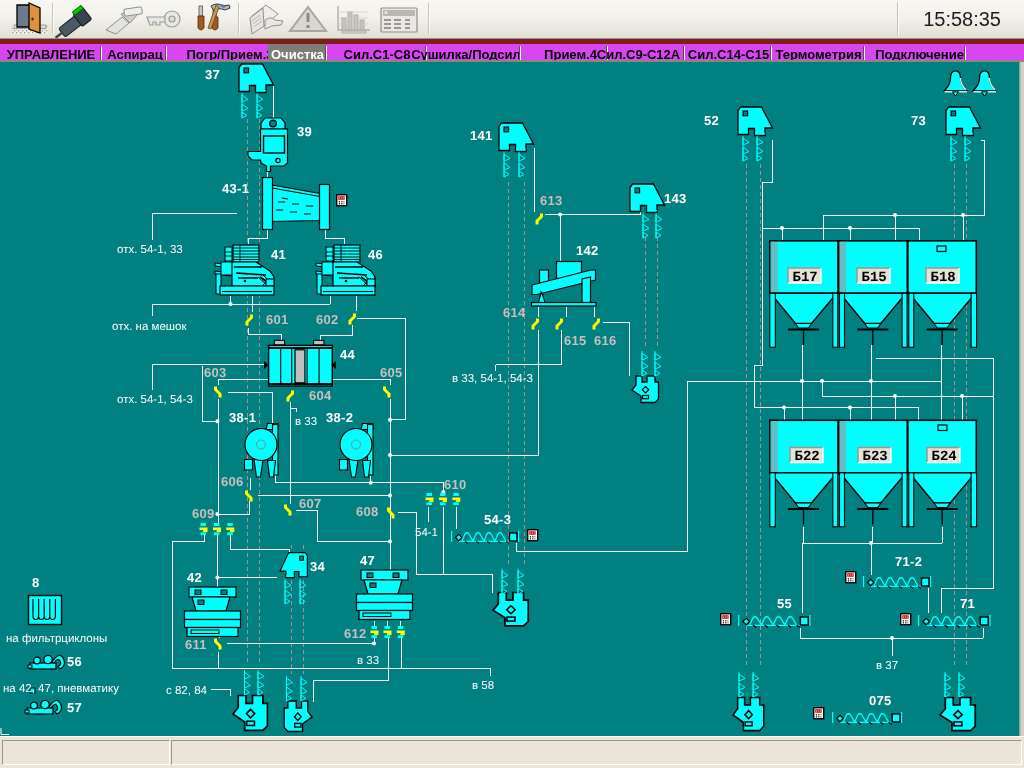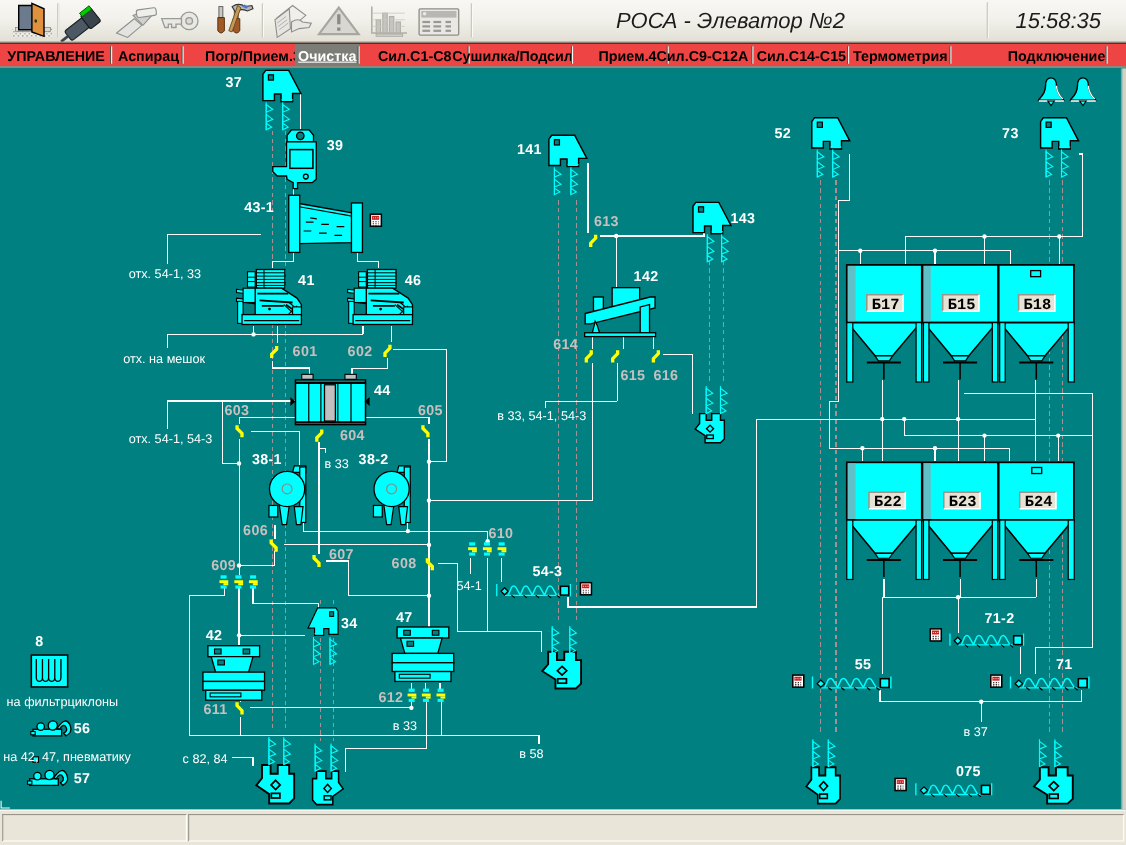--- a/index.html
+++ b/index.html
@@ -2,24 +2,24 @@
 <html><head><meta charset="utf-8">
 <style>
  html,body{margin:0;padding:0;width:1024px;height:768px;overflow:hidden;
   font-family:"Liberation Sans",sans-serif;background:#008080;}
  #toolbar{position:absolute;left:0;top:0;width:1024px;height:38px;
   background:linear-gradient(#f8f7f3,#f2f1eb 45%,#e2e0d5);border-bottom:1px solid #98958a;}
  .tsep{position:absolute;top:3px;width:1px;height:31px;background:#c6c3b7;border-right:1px solid #fbfaf7;}
  #title{position:absolute;top:8px;left:558px;width:212px;text-align:center;white-space:pre;
   font-style:italic;font-size:20px;color:#1c1c1c;}
  #clock{position:absolute;top:8px;left:870px;width:131px;text-align:right;
-  font-style:italic;font-size:20px;color:#1c1c1c;}
+  font-size:20px;color:#1c1c1c;}
  #vbar{position:absolute;top:2px;left:897px;width:1px;height:33px;background:#c6c3b7;border-right:1px solid #fbfaf7;}
- #tabbar{position:absolute;left:0;top:39px;width:1024px;height:22px;background:#ef4444;
-  border-top:1px solid #7f1d1d;}
+ #tabbar{position:absolute;left:0;top:39px;width:1024px;height:22px;background:#d946ef;
+  border-top:5px solid #7f1d1d;}
  .tab{position:absolute;top:0px;height:21px;line-height:21px;text-align:center;
   font-size:13px;font-weight:bold;color:#000;white-space:pre;}
  .tab i{position:absolute;right:0;top:2px;height:16px;width:1px;background:#55524a;
   border-right:1px solid #fbfaf7;font-style:normal;}
  .tabsel{background:#7d7d78;color:#fff;text-decoration:underline;}
  #tabbot{position:absolute;left:0;top:60px;width:1024px;height:2px;background:#8a877c;}
  #canvas{position:absolute;left:0;top:62px;width:1024px;height:674px;background:#008080;}
  #statusbar{position:absolute;left:0;top:736px;width:1024px;height:32px;background:#e9e6d9;border-top:1px solid #fcfbf6;}
  .spanel{position:absolute;top:3px;height:23px;background:#e9e6d9;
   border:1px solid;border-color:#97948a #fffef9 #fffef9 #97948a;}
@@ -107,35 +107,34 @@
    <rect x="384" y="27" width="7" height="2"></rect>
           <rect x="394" y="27" width="7" height="2"></rect>
           <rect x="405" y="27" width="5" height="2"></rect>
   </g>
  </g>
 </svg>
 <div class="tsep" style="left:52px"></div>
 <div class="tsep" style="left:238px"></div>
 <div class="tsep" style="left:428px"></div>
 <div id="vbar"></div>
-<div id="title">РОСА - Элеватор №2</div>
 <div id="clock">15:58:35</div>
 </div>
 <div id="tabbar">
  <div class="tab" style="left:0px;width:102px">УПРАВЛЕНИЕ<i></i></div>
  <div class="tab" style="left:103px;width:64px">Аспирац<i></i></div>
  <div class="tab" style="left:168px;width:124px">Погр/Прием.3<i></i></div>
  <div class="tab tabsel" style="left:268px;width:59px">Очистка<i></i></div>
  <div class="tab" style="left:327px;width:100px">Сил.С1-С8<i></i></div>
  <div class="tab" style="left:411px;width:110px">Сушилка/Подсил<i></i></div>
  <div class="tab" style="left:533px;width:75px">Прием.4<i></i></div>
  <div class="tab" style="left:592px;width:93px">Сил.С9-С12А<i></i></div>
  <div class="tab" style="left:685px;width:87px">Сил.С14-С15<i></i></div>
  <div class="tab" style="left:772px;width:93px">Термометрия<i></i></div>
- <div class="tab" style="left:914px;width:93px">Подключение<i></i></div>
+ <div class="tab" style="left:873px;width:93px">Подключение<i></i></div>
 </div>
 <div id="tabbot"></div>
 <div id="canvas">
 <svg width="1024" height="674" viewBox="0 62 1024 674" xmlns="http://www.w3.org/2000/svg" shape-rendering="geometricPrecision" text-rendering="geometricPrecision">
 <style>
  text{font-family:"Liberation Sans",sans-serif;}
  .eq{fill:#FFF;font-size:13px;font-weight:bold;letter-spacing:0.3px;}
  .gl{fill:#C9BFBF;font-size:13px;font-weight:bold;letter-spacing:0.3px;}
  .an{fill:#FFF;font-size:11.5px;}
  .pl{fill:#000;font-family:"Liberation Mono",monospace;font-size:14px;font-weight:bold;}

